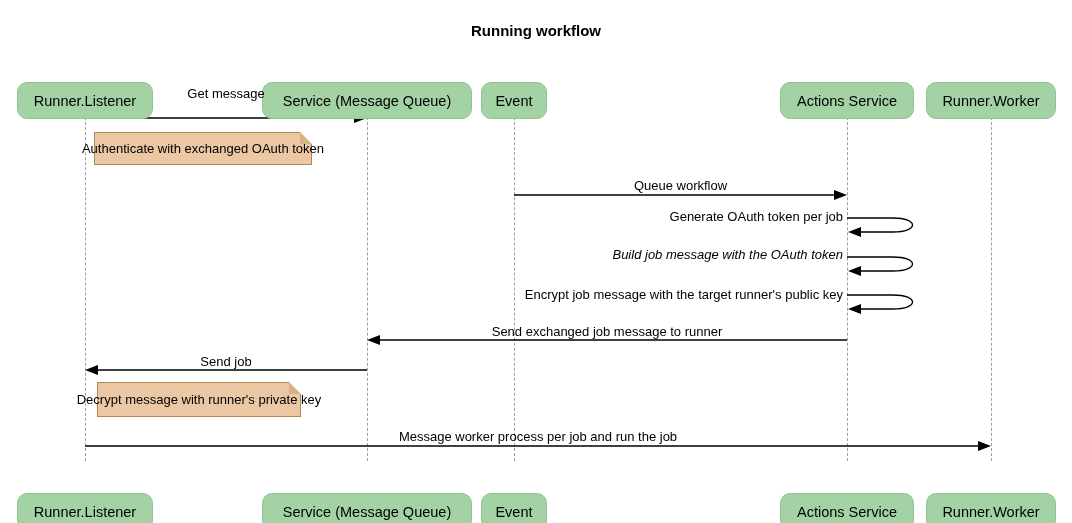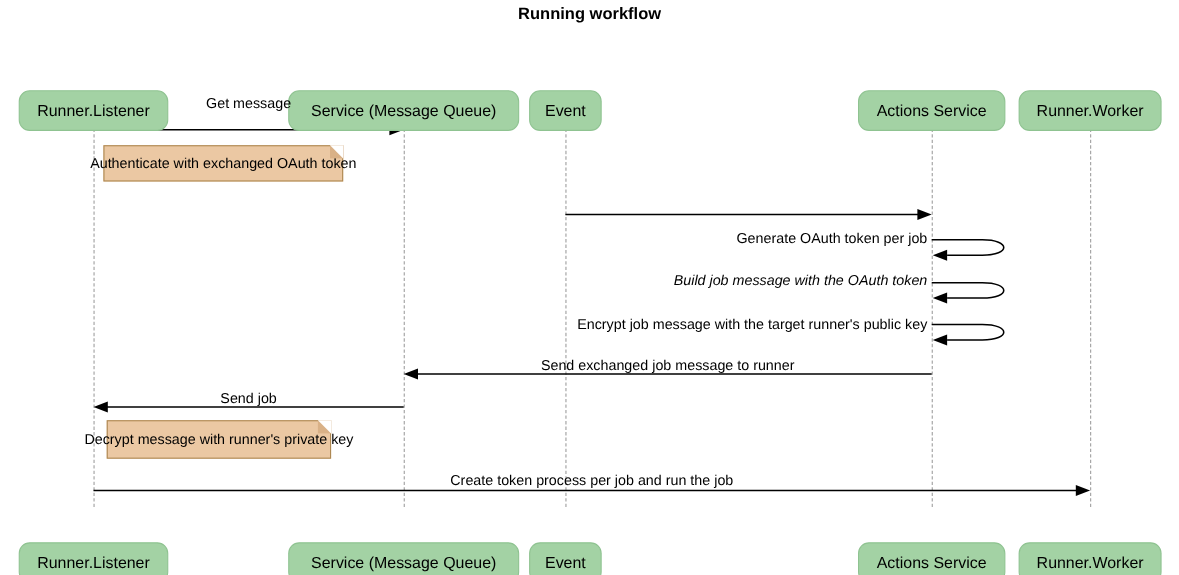--- a/index.html
+++ b/index.html
@@ -4,21 +4,21 @@
 <style>
   html, body { margin:0; padding:0; background:#ffffff; }
   .diagram {
     position:relative; width:1072px; height:523px;
     background:var(--background,#ffffff);
     font-family:"Liberation Sans", sans-serif;
     color:var(--text,#000);
     overflow:hidden;
   }
   .title {
-    position:absolute; top:4px; left:0; width:100%;
+    position:absolute; top:22px; left:0; width:100%;
     text-align:center; font-weight:bold; font-size:15px;
   }
   .lifeline {
     position:absolute; top:87px; height:374px; width:0;
     border-left:1px dashed var(--lifeline,#9e9e9e);
   }
   .overlay { position:absolute; left:0; top:0; }
   .arrow-line { stroke:var(--arrow,#000); stroke-width:1.4; fill:none; }
   .arrow-head { fill:var(--arrow,#000); stroke:none; }
   .actor {
@@ -114,26 +114,27 @@
     <span>Event</span>
   </div>
   <div class="actor" style="left:780px; top:461px; width:134px;">
     <span>Actions Service</span>
   </div>
   <div class="actor" style="left:926px; top:461px; width:130px;">
     <span>Runner.Worker</span>
   </div>
 
   <div class="msg" style="left:85px; width:282px; top:86px;">Get message</div>
+  <div class="msg" style="left:514px; width:333px; top:178px;">Queue workflow</div>
   <div class="msg right" style="left:543px; width:300px; top:209px;">Generate OAuth token per job</div>
   <div class="msg right" style="left:500px; width:343px; top:247px;font-style:italic;">Build job message with the OAuth token</div>
   <div class="msg right" style="left:460px; width:383px; top:287px;">Encrypt job message with the target runner's public key</div>
   <div class="msg" style="left:367px; width:480px; top:324px;">Send exchanged job message to runner</div>
   <div class="msg" style="left:85px; width:282px; top:354px;">Send job</div>
-  <div class="msg" style="left:85px; width:906px; top:429px;">Create token process per job and run the job</div>
+  <div class="msg" style="left:85px; width:906px; top:429px;">Message worker process per job and run the job</div>
 
   <div class="note" style="left:94px; top:132px; width:218px; height:33px;">
     <span>Authenticate with exchanged OAuth token</span>
   </div>
   <div class="note" style="left:97px; top:382px; width:204px; height:35px;">
     <span>Decrypt message with runner's private key</span>
   </div>
 
 </div>
 

